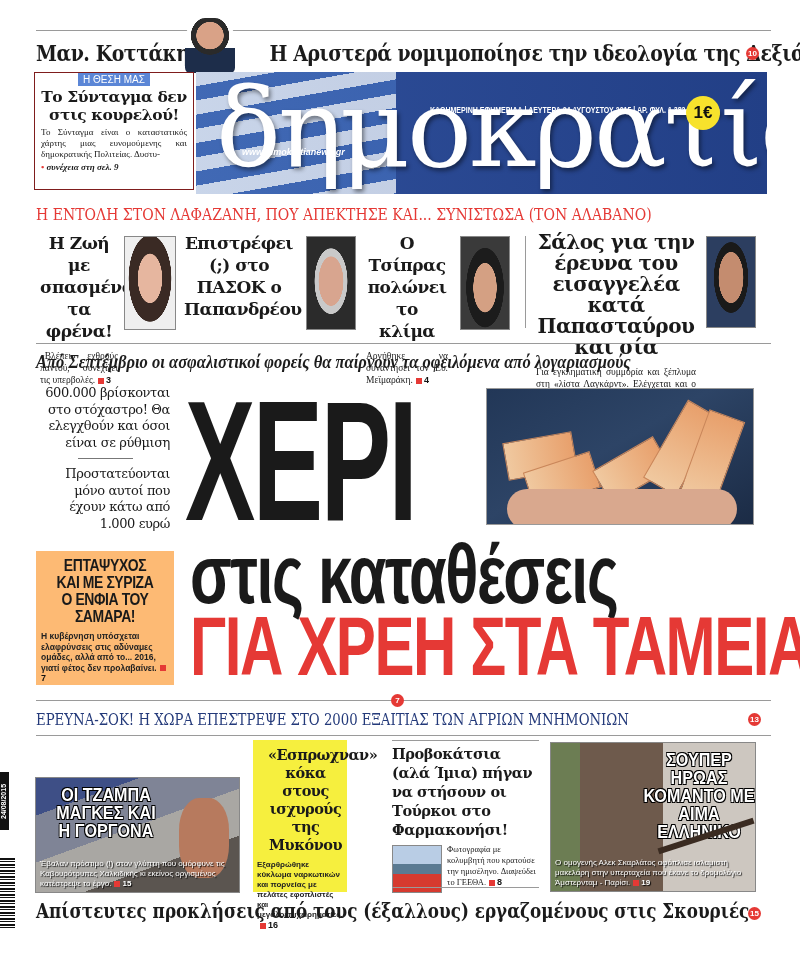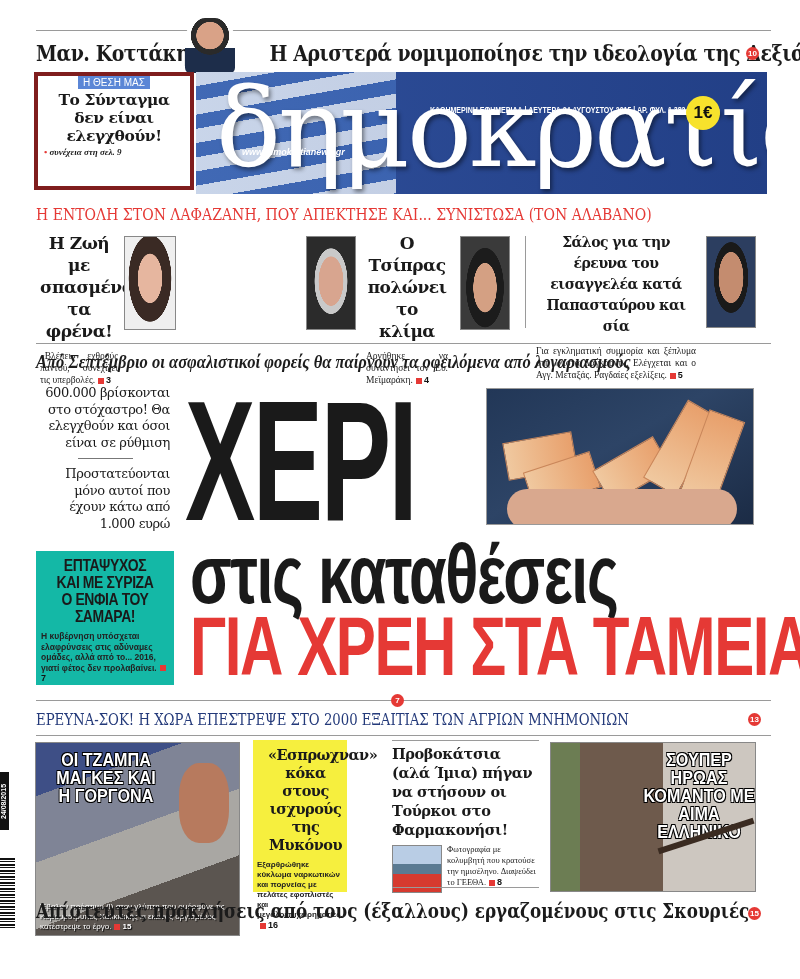--- a/index.html
+++ b/index.html
@@ -25,42 +25,42 @@
   #flag { left: 0; top: 0; width: 200px; height: 122px;
           background: repeating-linear-gradient(170deg, #dfe7f3 0 14px, #3f68b5 14px 28px); opacity: .85; }
   #logo { left: 20px; top: -4px; font: 108px "DejaVu Serif", serif; color: #fff; letter-spacing: -3px; line-height: 122px;
           text-shadow: 2px 3px 4px rgba(0,0,0,.45); white-space: nowrap; }
   #site-url { left: 46px; top: 36px; font: italic bold 9px "Liberation Sans", sans-serif; color: #fff; margin-top: 39px; }
   #issue-line { left: 234px; top: 33px; font: bold 9px "Liberation Sans", sans-serif; color: #fff; white-space: nowrap; transform: scaleX(.78); transform-origin: left; }
   #price { left: 490px; top: 24px; width: 34px; height: 34px; border-radius: 50%; background: #f7e22c; color: #111;
            font: bold 17px "Liberation Sans", sans-serif; text-align: center; line-height: 34px; }
 
   
-  #editorial { left: 34px; top: 72px; width: 160px; height: 118px; background: #fff; border: 4px solid #7f1d1d; padding: 4px 6px; }
+  #editorial { left: 34px; top: 72px; width: 160px; height: 118px; background: #fff; border: 1px solid #7f1d1d; padding: 4px 6px; }
   #editorial .tag { display: block; width: max-content; margin: -4px auto 2px; background: #5b86d6; color: #fff; font: 10px "Liberation Sans", sans-serif; padding: 1px 5px; }
   #editorial h2 { font: bold 15.5px "DejaVu Serif", serif; text-align: center; line-height: 18px; letter-spacing: -.4px; }
   #editorial p { font: 9px "Liberation Serif", serif; line-height: 11px; margin-top: 3px; text-align: justify; }
   #editorial .cont { font: italic bold 9px "Liberation Serif", serif; margin-top: 2px; }
   #editorial .cont b { color: #e53935; }
 
   
   #kicker-red { left: 36px; top: 205px; width: 735px; font: 16.5px "DejaVu Serif", serif; color: #e53935; white-space: nowrap; transform: scaleX(.85); transform-origin: left; }
 
   .story { position: absolute; }
   .story h3 { font: bold 17px "DejaVu Serif", serif; text-align: center; line-height: 22px; letter-spacing: -.5px; }
   .story p { font: 9.5px "Liberation Serif", serif; line-height: 12px; margin-top: 8px; text-align: justify; }
   .face { position: absolute; border: 1px solid #888; }
 
   
   #deck { left: 36px; top: 352px; width: 735px; font: italic bold 18px "Liberation Serif", serif; white-space: nowrap; transform: scaleX(.92); transform-origin: left; color: #1d1d1d; }
 
   #side-text { left: 40px; top: 385px; width: 130px; text-align: right; font: 13px "DejaVu Serif", serif; line-height: 16.5px; letter-spacing: -.4px; }
   #side-text hr { width: 55px; margin: 7px auto; border: 0; border-top: 1px solid #777; }
 
-  #enfia { left: 36px; top: 551px; width: 138px; height: 134px; background: #14b8a6; padding: 6px 5px; }
+  #enfia { left: 36px; top: 551px; width: 138px; height: 134px; background: #fdba74; padding: 6px 5px; }
   #enfia h4 { font: bold 17px "Liberation Sans", sans-serif; text-align: center; line-height: 17px; letter-spacing: -.5px; transform: scaleX(.82); }
   #enfia p { font: bold 8.5px "Liberation Sans", sans-serif; line-height: 10.5px; margin-top: 6px; color: #222; }
 
   #xeri { left: 185px; top: 386px; font: bold 170px "Liberation Sans", sans-serif; line-height: 150px; color: #1a1a1a; letter-spacing: -4px; transform: scaleX(.62); transform-origin: left top; }
   #money-photo { left: 486px; top: 388px; width: 268px; height: 137px; border: 1px solid #999;
                  background: linear-gradient(150deg, #223757 0%, #2d4466 45%, #1b2b45 100%); overflow: hidden; }
   #money-photo .note { position: absolute; width: 70px; height: 38px; background: linear-gradient(90deg,#f0c9a0,#e8a06c); border: 1px solid #c9865a; }
   #headline2 { left: 190px; top: 532px; font: bold 84px "Liberation Sans", sans-serif; line-height: 84px; letter-spacing: -2px; color: #1a1a1a; white-space: nowrap; transform: scaleX(.73); transform-origin: left top; }
   #headline3 { left: 190px; top: 604px; font: bold 84px "Liberation Sans", sans-serif; line-height: 84px; letter-spacing: -2px; color: #e53935; white-space: nowrap; transform: scaleX(.715); transform-origin: left top; }
 
@@ -107,46 +107,48 @@
 <div id="masthead" class="abs">
   <div id="flag" class="abs"></div>
   <div id="logo" class="abs">δημοκρατία</div>
   <div id="site-url" class="abs">www.dimokratianews.gr</div>
   <div id="issue-line" class="abs">ΚΑΘΗΜΕΡΙΝΗ ΕΦΗΜΕΡΙΔΑ | ΔΕΥΤΕΡΑ 24 ΑΥΓΟΥΣΤΟΥ 2015 | ΑΡ. ΦΥΛ. 1.382</div>
   <div id="price" class="abs">1€</div>
 </div>
 
 <div id="editorial" class="abs">
   <span class="tag">Η ΘΕΣΗ ΜΑΣ</span>
-  <h2>Το Σύνταγμα δεν είναι ελεγχθούν!</h2>
+  <h2>Το Σύνταγμα δεν στις κουρελού!</h2>
+  <p>Το Σύνταγμα είναι ο καταστατικός χάρτης μιας ευνομούμενης και δημοκρατικής Πολιτείας. Δυστυ-</p>
   <div class="cont"><b>• </b><span>συνέχεια στη σελ. 9</span></div>
 </div>
 
 <div id="kicker-red" class="abs">Η ΕΝΤΟΛΗ ΣΤΟΝ ΛΑΦΑΖΑΝΗ, ΠΟΥ ΑΠΕΚΤΗΣΕ ΚΑΙ... ΣΥΝΙΣΤΩΣΑ (ΤΟΝ ΑΛΑΒΑΝΟ)</div>
 
 <div class="story" style="left:40px; top:232px; width:78px;">
   <h3>Η Ζωή με σπασμένα τα φρένα!</h3>
   <p><span>«Βλέπει» εχθρούς παντού, συνεχίζει τις υπερβολές.</span><span class="sq"></span><span class="pg">3</span></p>
 </div>
 <div class="face" style="left:124px; top:236px; width:52px; height:94px; background:radial-gradient(ellipse at 50% 45%, #e6b69f 0 34%, #3a2a24 35% 60%, #efefef 61%);"></div>
 
 <div class="story" style="left:184px; top:232px; width:110px;">
+  <h3>Επιστρέφει (;) στο ΠΑΣΟΚ ο Παπανδρέου</h3>
 </div>
 <div class="face" style="left:306px; top:236px; width:50px; height:94px; background:radial-gradient(ellipse at 50% 48%, #d8a58f 0 36%, #c9c9c9 37% 48%, #2b2b2b 49%);"></div>
 
 <div class="story" style="left:366px; top:232px; width:82px;">
   <h3>Ο Τσίπρας πολώνει το κλίμα</h3>
   <p><span>Αρνήθηκε να συναντήσει τον Ευ. Μεϊμαράκη.</span><span class="sq"></span><span class="pg">4</span></p>
 </div>
 <div class="face" style="left:460px; top:236px; width:50px; height:94px; background:radial-gradient(ellipse at 50% 55%, #d4a083 0 34%, #1c1c1c 35% 55%, #3a3a3a 56%);"></div>
 
 <div class="rule" style="left:525px; top:236px; width:1px; height:92px;"></div>
 
 <div class="story" style="left:536px; top:232px; width:160px;">
-  <h3 style="font-size:14px; line-height:21px;">Σάλος για την έρευνα του εισαγγελέα κατά Παπασταύρου και σία</h3>
+  <h3 style="font-size:20px; line-height:21px;">Σάλος για την έρευνα του εισαγγελέα κατά Παπασταύρου και σία</h3>
   <p><span>Για εγκληματική συμμορία και ξέπλυμα στη «λίστα Λαγκάρντ». Ελέγχεται και ο Αγγ. Μεταξάς. Ραγδαίες εξελίξεις.</span><span class="sq"></span><span class="pg">5</span></p>
 </div>
 <div class="face" style="left:706px; top:236px; width:50px; height:92px; background:radial-gradient(ellipse at 50% 45%, #c48c6f 0 36%, #1a1a1a 37% 50%, #2c3e60 51%);"></div>
 
 <div class="rule" style="left:36px; top:343px; width:735px;"></div>
 <div id="deck" class="abs">Από Σεπτέμβριο οι ασφαλιστικοί φορείς θα παίρνουν τα οφειλόμενα από λογαριασμούς</div>
 
 <div id="side-text" class="abs">
   <div>600.000 βρίσκονται στο στόχαστρο! Θα ελεγχθούν και όσοι είναι σε ρύθμιση</div>
   <hr>
@@ -170,21 +172,21 @@
 <div id="headline2" class="abs">στις καταθέσεις</div>
 <div id="headline3" class="abs">ΓΙΑ ΧΡΕΗ ΣΤΑ ΤΑΜΕΙΑ</div>
 
 <div class="rule" style="left:36px; top:700px; width:735px;"></div>
 <span class="abs pnum" style="left:391px; top:694px;">7</span>
 
 <div id="kicker-blue" class="abs">ΕΡΕΥΝΑ-ΣΟΚ! Η ΧΩΡΑ ΕΠΕΣΤΡΕΨΕ ΣΤΟ 2000 ΕΞΑΙΤΙΑΣ ΤΩΝ ΑΓΡΙΩΝ ΜΝΗΜΟΝΙΩΝ</div>
 <span class="abs pnum" style="left:748px; top:713px;">13</span>
 <div class="rule" style="left:36px; top:735px; width:735px;"></div>
 
-<div class="photo-box" style="left:35px; top:742px; width:205px; height:194px; background:linear-gradient(160deg,#3e4f86 0 20%, #7f8496 20% 45%, #a9a7a3 45% 70%, #5b5550 70%);">
+<div class="photo-box" style="left:35px; top:777px; width:205px; height:116px; background:linear-gradient(160deg,#3e4f86 0 20%, #7f8496 20% 45%, #a9a7a3 45% 70%, #5b5550 70%);">
   <div class="ttl" style="left:10px; top:8px; width:120px;">ΟΙ ΤΖΑΜΠΑ ΜΑΓΚΕΣ ΚΑΙ Η ΓΟΡΓΟΝΑ</div>
   <div style="position:absolute; right:10px; top:20px; width:50px; height:80px; border-radius:40%; background:#b77a5e;"></div>
   <div class="cap"><span>Έβαλαν πρόστιμο (!) στον γλύπτη που ομόρφυνε τις Καβουρότρυπες Χαλκιδικής κι εκείνος οργισμένος κατέστρεψε το έργο.</span><span class="sq"></span><span style="font-weight:bold;">15</span></div>
 </div>
 
 <div id="mykonos" class="abs">
   <h4>«Εσπρωχναν» κόκα στους ισχυρούς της Μυκόνου</h4>
   <p><span>Εξαρθρώθηκε κύκλωμα ναρκωτικών και πορνείας με πελάτες εφοπλιστές και μεγαλοεπιχειρηματίες.</span><span class="sq"></span><span class="pg">16</span></p>
 </div>
 
@@ -192,19 +194,20 @@
 <div id="farmako" class="abs" style="height:155px;">
   <h4 style="margin-top:4px;">Προβοκάτσια (αλά Ίμια) πήγαν να στήσουν οι Τούρκοι στο Φαρμακονήσι!</h4>
   <div class="pic"></div>
   <p><span>Φωτογραφία με κολυμβητή που κρατούσε την ημισέληνο. Διαψεύδει το ΓΕΕΘΑ.</span><span class="sq"></span><span class="pg">8</span></p>
 </div>
 <div class="rule" style="left:392px; top:887px; width:147px;"></div>
 
 <div class="photo-box" style="left:550px; top:742px; width:206px; height:150px; background:linear-gradient(90deg,#6c7d53 0 14%, #6e5a4c 14% 55%, #cdc7c0 55% 100%);">
   <div class="ttl" style="left:78px; top:8px; width:140px;">ΣΟΥΠΕΡ ΗΡΩΑΣ ΚΟΜΑΝΤΟ ΜΕ ΑΙΜΑ ΕΛΛΗΝΙΚΟ</div>
   <div style="position:absolute; left:105px; top:90px; width:100px; height:6px; background:#3a2b21; transform:rotate(-18deg);"></div>
+  <div class="cap"><span>Ο ομογενής Αλεκ Σκαρλάτος αφόπλισε ισλαμιστή μακελάρη στην υπερταχεία που έκανε το δρομολόγιο Άμστερνταμ - Παρίσι.</span><span class="sq"></span><span style="font-weight:bold;">19</span></div>
 </div>
 
 <div id="bottom-strap" class="abs">Απίστευτες προκλήσεις από τους (έξαλλους) εργαζομένους στις Σκουριές</div>
 <span class="abs pnum" style="left:748px; top:907px;">15</span>
 
 <div id="spine-date" class="abs">24/08/2015</div>
 <div id="barcode" class="abs"></div>
 
 </body></html>

